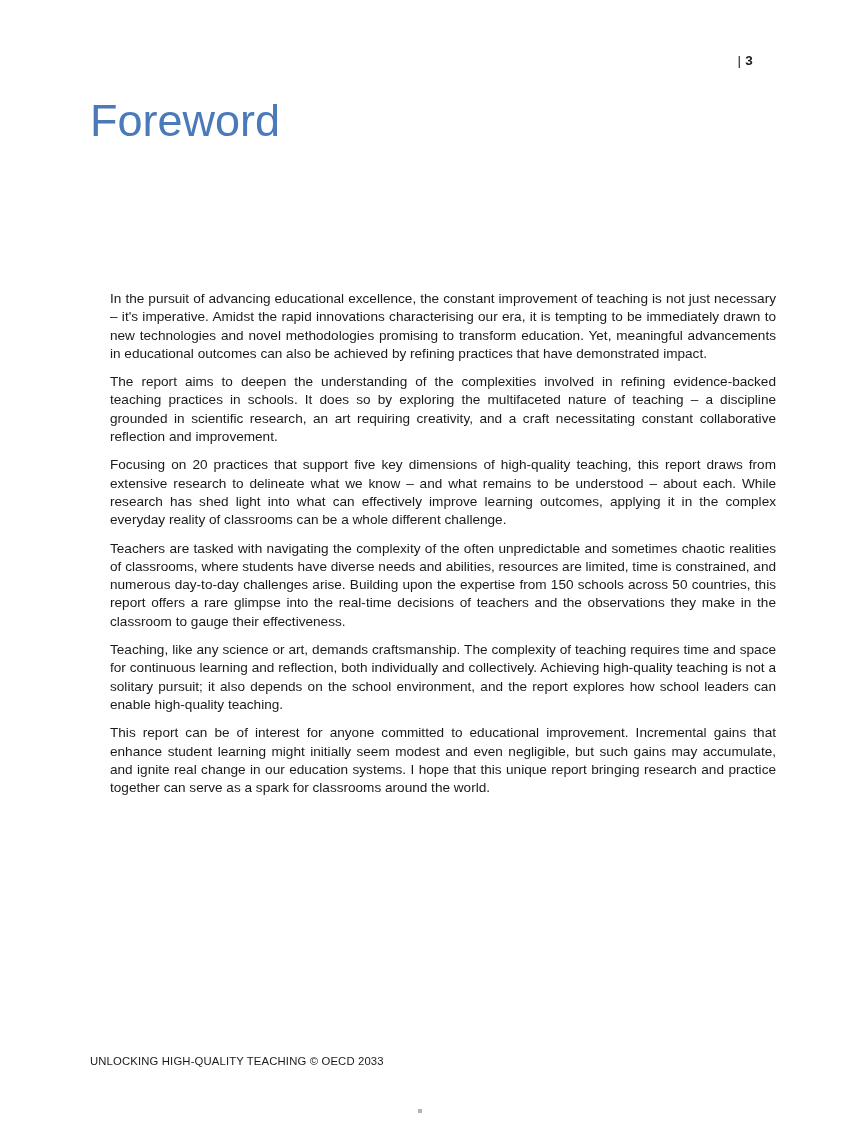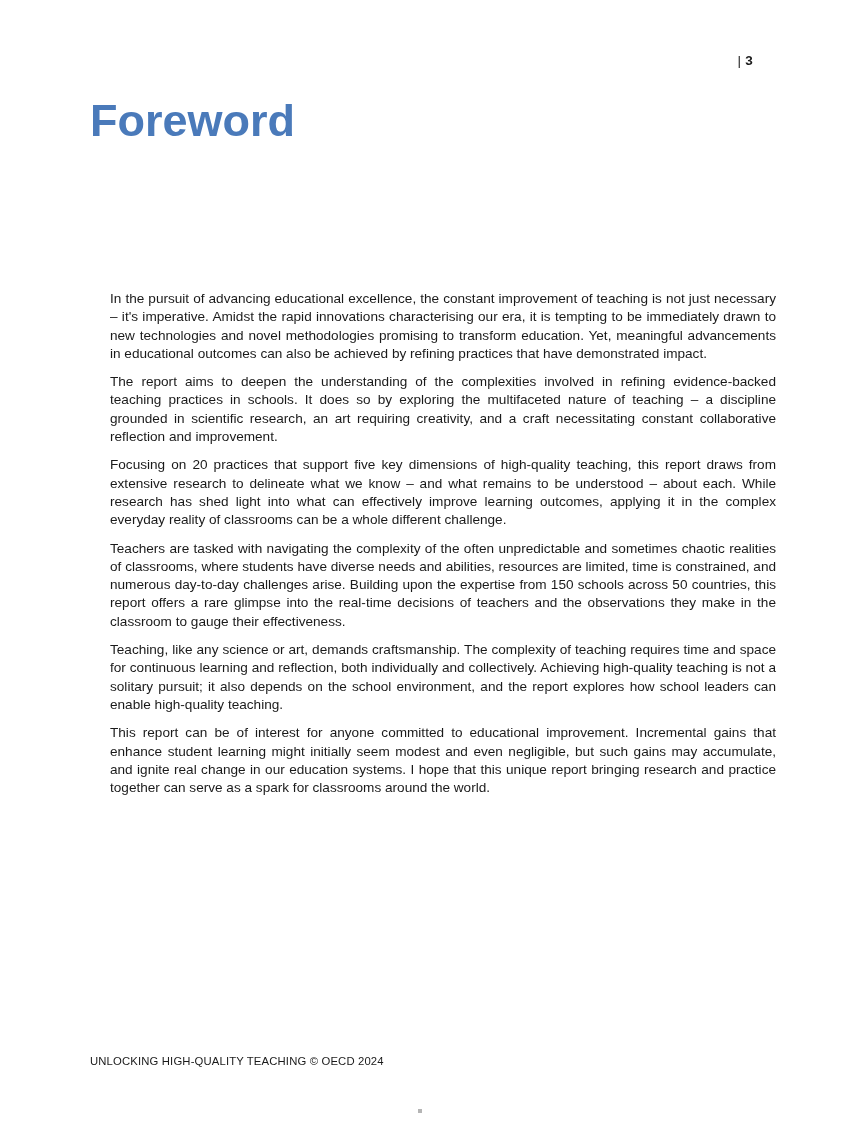--- a/index.html
+++ b/index.html
@@ -33,21 +33,21 @@
     margin-right: 4px;
   }
   .page-number .num {
     font-weight: 700;
   }
   .page-title {
     position: absolute;
     left: 90px;
     top: 94px;
     font-size: 45px;
-    font-weight: 700;
+    font-weight: 400;
     color: var(--accent);
     letter-spacing: 0px;
     line-height: 1.2;
   }
   .content {
     position: absolute;
     left: 90px;
     top: 290px;
     width: 666px;
     color: var(--ink);
@@ -89,17 +89,17 @@
 
   <div class="content">
     <p>In the pursuit of advancing educational excellence, the constant improvement of teaching is not just necessary – it's imperative. Amidst the rapid innovations characterising our era, it is tempting to be immediately drawn to new technologies and novel methodologies promising to transform education. Yet, meaningful advancements in educational outcomes can also be achieved by refining practices that have demonstrated impact.</p>
     <p>The report aims to deepen the understanding of the complexities involved in refining evidence-backed teaching practices in schools. It does so by exploring the multifaceted nature of teaching – a discipline grounded in scientific research, an art requiring creativity, and a craft necessitating constant collaborative reflection and improvement.</p>
     <p>Focusing on 20 practices that support five key dimensions of high-quality teaching, this report draws from extensive research to delineate what we know – and what remains to be understood – about each. While research has shed light into what can effectively improve learning outcomes, applying it in the complex everyday reality of classrooms can be a whole different challenge.</p>
     <p>Teachers are tasked with navigating the complexity of the often unpredictable and sometimes chaotic realities of classrooms, where students have diverse needs and abilities, resources are limited, time is constrained, and numerous day-to-day challenges arise. Building upon the expertise from 150 schools across 50 countries, this report offers a rare glimpse into the real-time decisions of teachers and the observations they make in the classroom to gauge their effectiveness.</p>
     <p>Teaching, like any science or art, demands craftsmanship. The complexity of teaching requires time and space for continuous learning and reflection, both individually and collectively. Achieving high-quality teaching is not a solitary pursuit; it also depends on the school environment, and the report explores how school leaders can enable high-quality teaching.</p>
     <p>This report can be of interest for anyone committed to educational improvement. Incremental gains that enhance student learning might initially seem modest and even negligible, but such gains may accumulate, and ignite real change in our education systems. I hope that this unique report bringing research and practice together can serve as a spark for classrooms around the world.</p>
   </div>
 
-  <div class="footer">UNLOCKING HIGH-QUALITY TEACHING © OECD 2024</div>
+  <div class="footer">UNLOCKING HIGH-QUALITY TEACHING © OECD 2033</div>
 
   <div class="artifact-dot"></div>
 
 </div>
 
 </body></html>

